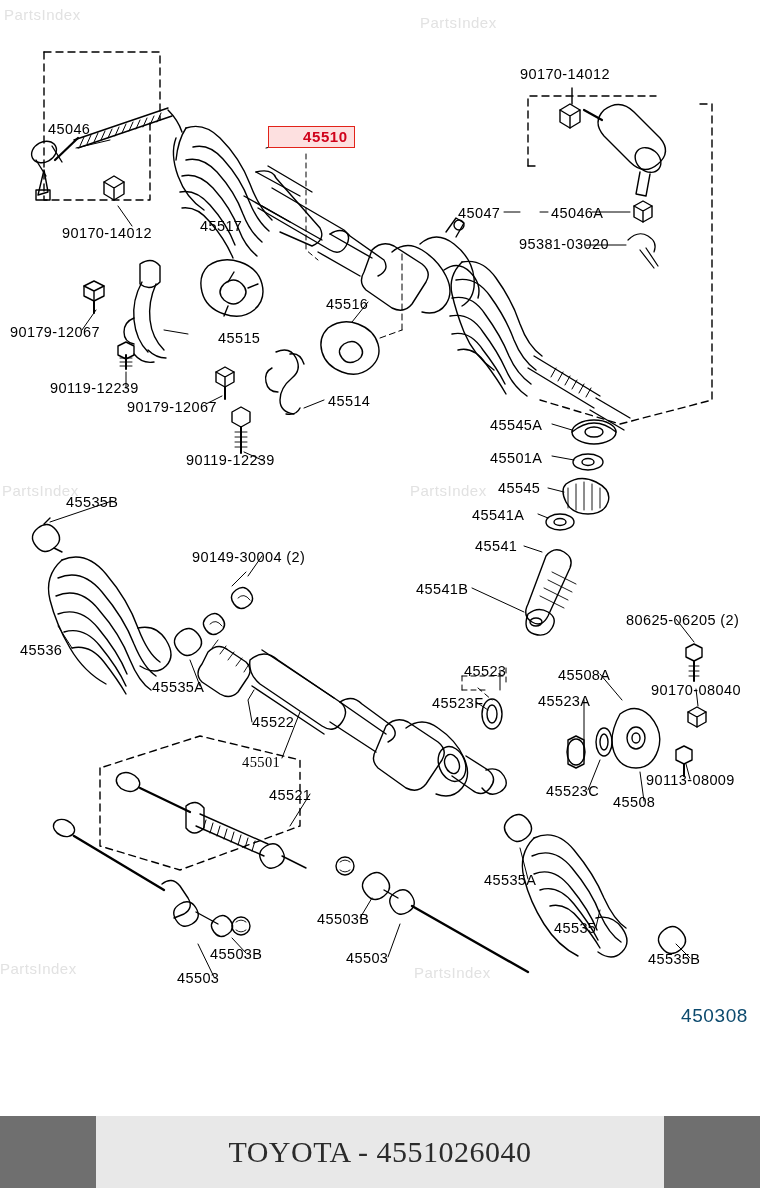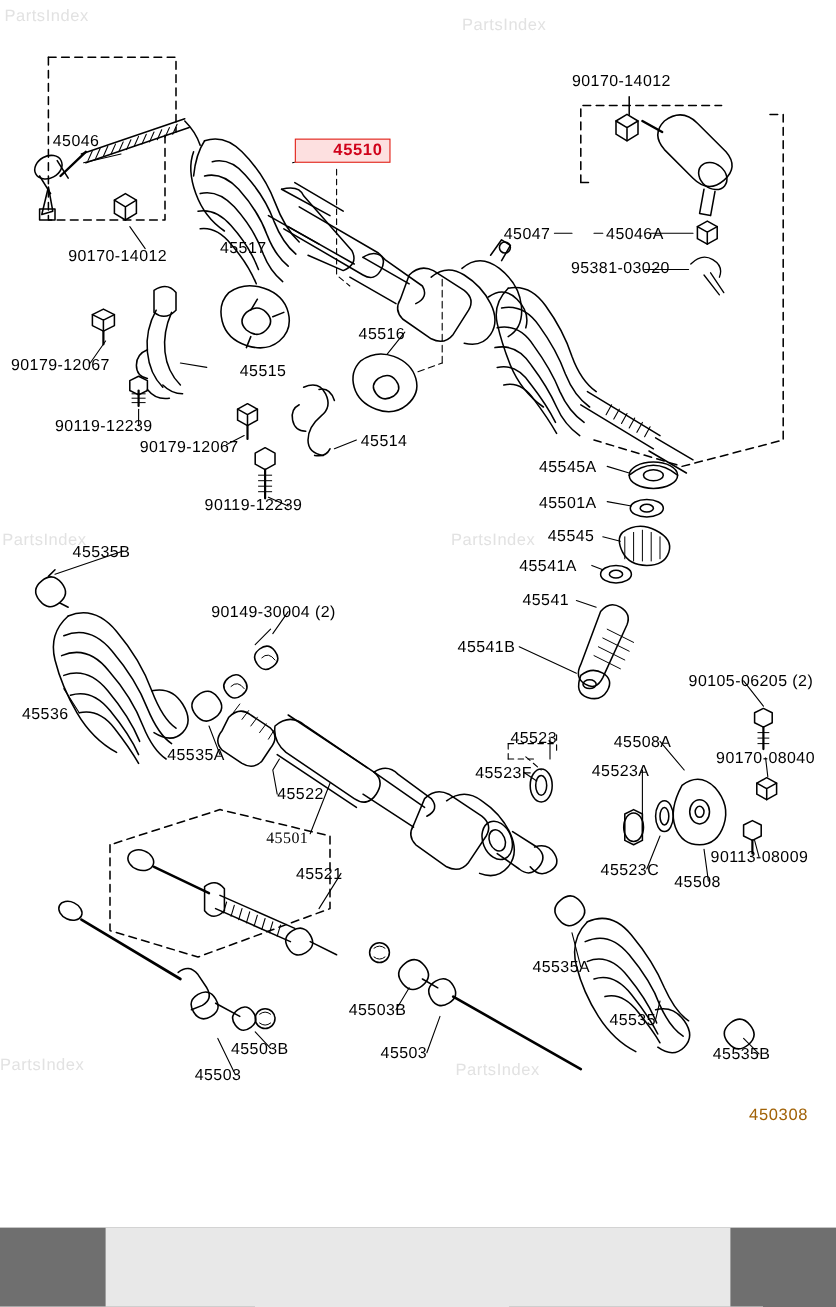--- a/index.html
+++ b/index.html
@@ -35,23 +35,23 @@
     background:#fde0e0;
     border:1.4px solid #e2231a;
     color:#d0021b;
     font-weight:700;
     font-size:15px;
     padding:1px 6px 2px 6px;
     letter-spacing:.6px;
   }
   .code{
     position:absolute;
-    font-size:15px;
+    font-size:19px;
     letter-spacing:.6px;
-    color:#a16207;
+    color:#0c4a6e;
   }
   
   #footer{
     position:absolute;left:0;bottom:0;width:760px;height:72px;
     background:#6f6f6f;
   }
   #footer-inner{
     position:absolute;left:96px;top:0;width:568px;height:72px;
     background:#e8e8e8;
     display:flex;align-items:center;justify-content:center;
@@ -395,21 +395,21 @@
 <div class="lbl" style="left:328px;top:393px;">45514</div>
 <div class="lbl" style="left:186px;top:452px;">90119-12239</div>
 <div class="lbl" style="left:490px;top:417px;">45545A</div>
 <div class="lbl" style="left:490px;top:450px;">45501A</div>
 <div class="lbl" style="left:498px;top:480px;">45545</div>
 <div class="lbl" style="left:472px;top:507px;">45541A</div>
 <div class="lbl" style="left:475px;top:538px;">45541</div>
 <div class="lbl" style="left:66px;top:494px;">45535B</div>
 <div class="lbl" style="left:192px;top:549px;">90149-30004 (2)</div>
 <div class="lbl" style="left:416px;top:581px;">45541B</div>
-<div class="lbl" style="left:626px;top:612px;">90105-06205 (2)</div>
+<div class="lbl" style="left:626px;top:612px;">80625-06205 (2)</div>
 <div class="lbl" style="left:20px;top:642px;">45536</div>
 <div class="lbl" style="left:152px;top:679px;">45535A</div>
 <div class="lbl" style="left:207px;top:714px;margin-left:45px;">45522</div>
 <div class="lbl" style="left:242px;top:754px;font-family:Liberation Serif, serif;">45501</div>
 <div class="lbl" style="left:464px;top:663px;">45523</div>
 <div class="lbl" style="left:432px;top:695px;">45523F</div>
 <div class="lbl" style="left:538px;top:693px;">45523A</div>
 <div class="lbl" style="left:558px;top:667px;">45508A</div>
 <div class="lbl" style="left:651px;top:682px;">90170-08040</div>
 <div class="lbl" style="left:646px;top:772px;">90113-08009</div>
@@ -422,15 +422,16 @@
 <div class="lbl" style="left:210px;top:946px;">45503B</div>
 <div class="lbl" style="left:346px;top:950px;">45503</div>
 <div class="lbl" style="left:177px;top:970px;">45503</div>
 <div class="lbl" style="left:648px;top:951px;">45535B</div>
 
 <div class="code" style="left:681px;top:1005px;">450308</div>
 
 <div id="footer">
   <div id="footer-inner">
     <div id="footer-text">
+      <span class="part">TOYOTA - 4551026040</span>
     </div>
   </div>
 </div>
 
 </body></html>

